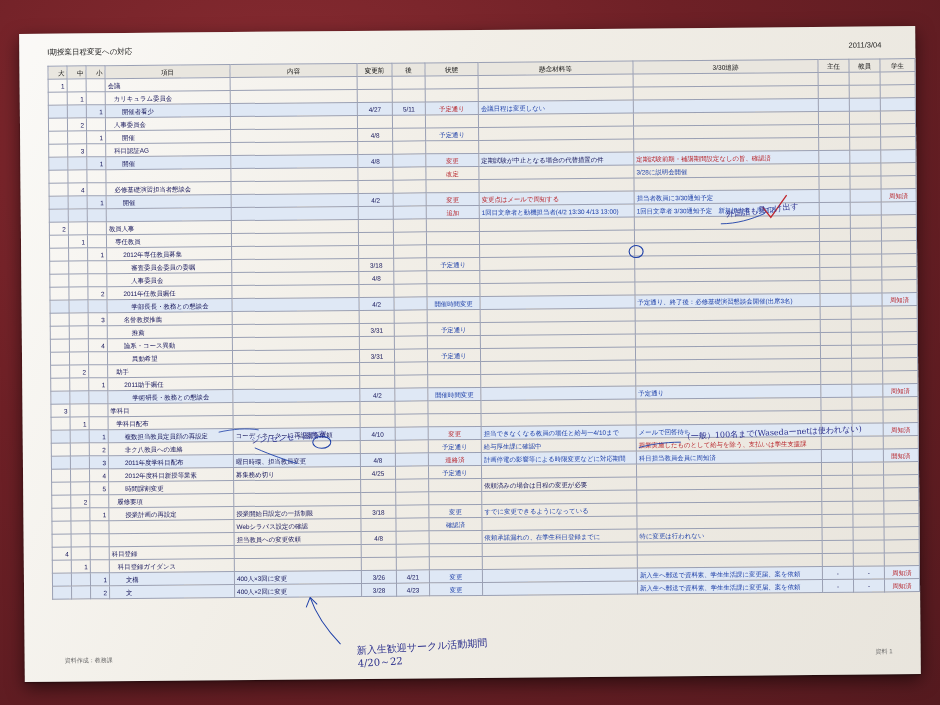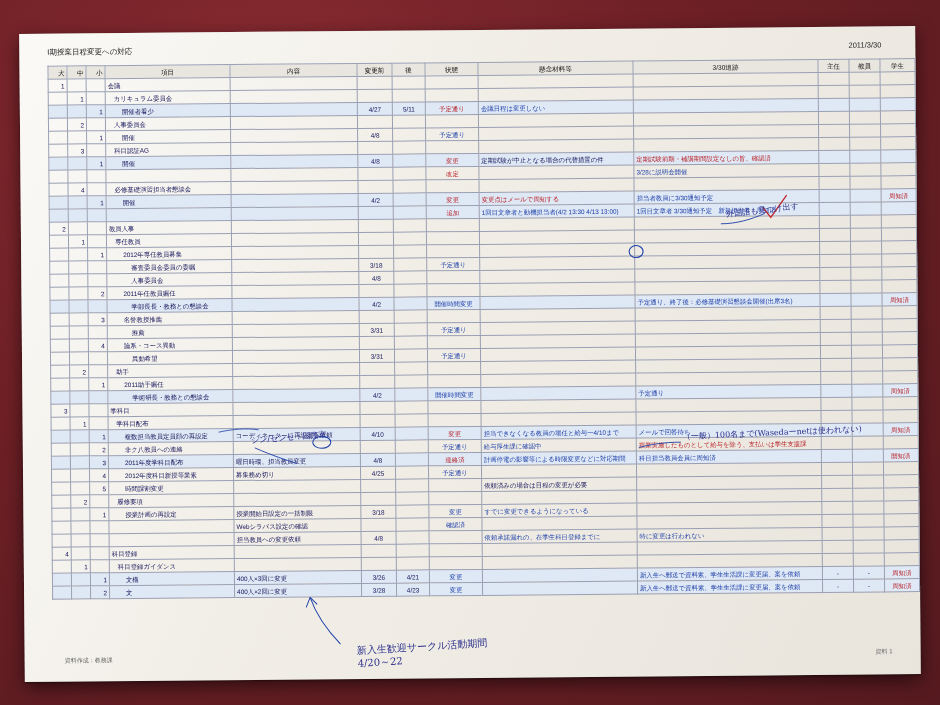--- a/index.html
+++ b/index.html
@@ -96,21 +96,21 @@
 </head>
 <body>
 
 <div id="desk"></div>
 
 <div id="sheet">
   <div id="sheet-inner">
 
     <div class="doc-head">
       <div>I期授業日程変更への対応</div>
-      <div class="doc-date">2011/3/30</div>
+      <div class="doc-date">2011/3/04</div>
     </div>
 
     <table class="grid">
       <thead>
         <tr>
           <th class="c-dai">大</th>
           <th class="c-chu">中</th>
           <th class="c-sho">小</th>
           <th class="c-item">項目</th>
           <th class="c-naiyo">内容</th>

